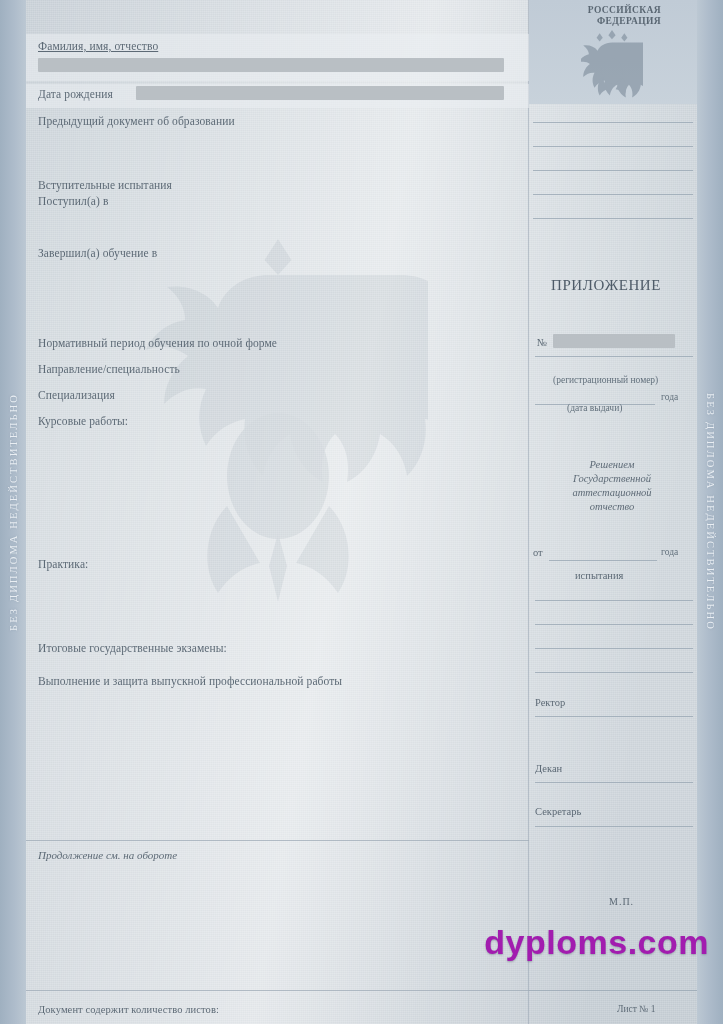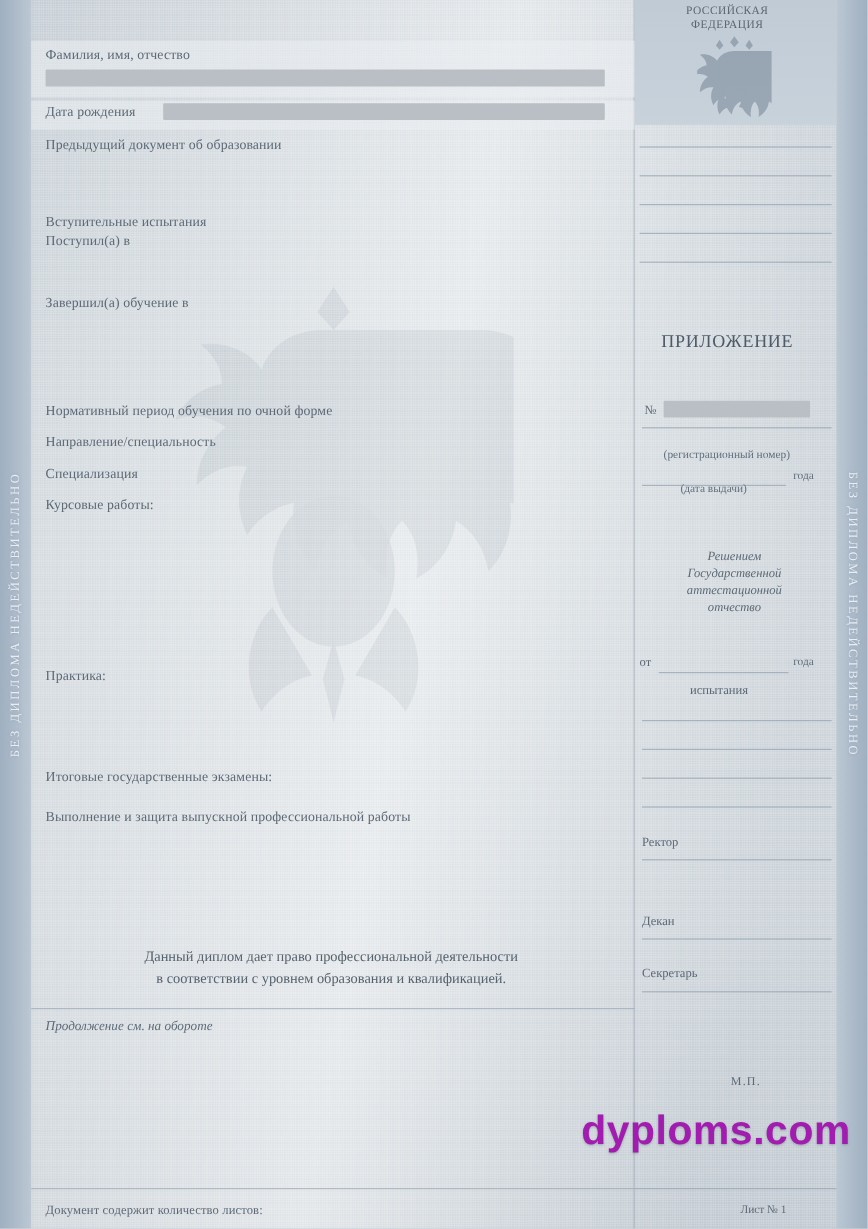--- a/index.html
+++ b/index.html
@@ -120,25 +120,25 @@
     width: 168px;
     height: 104px;
     background: linear-gradient(180deg, #c0cbd6 0%, #c8d2db 100%);
   }
   .rf-title {
     position: absolute;
     left: 22px;
     top: 5px;
     font-family: "Liberation Serif", serif;
     font-size: 9.5px;
-    font-weight: normal;
+    font-weight: bold;
     color: #5a6773;
     letter-spacing: 0.4px;
     line-height: 11px;
-    text-align: center;
+    text-align: right;
     width: 110px;
   }
   .rf-eagle {
     position: absolute;
     left: 52px;
     top: 26px;
     width: 62px;
     height: 72px;
     opacity: 0.5;
   }
@@ -270,21 +270,21 @@
     <div class="edge-text">БЕЗ ДИПЛОМА НЕДЕЙСТВИТЕЛЬНО</div>
   </div>
 
   <div class="vert-divider"></div>
 
   <div class="left-panel">
 
     <div class="grey-block" style="left:0; top:34px; width:503px; height:47px;"></div>
     <div class="grey-block" style="left:0; top:84px; width:503px; height:24px;"></div>
 
-    <div class="lbl" style="left:12px; top:40px;">Фамилия, имя, отчество</div>
+    <div class="lbl" style="left:12px; top:40px;text-decoration:underline;">Фамилия, имя, отчество</div>
     <div class="redact" style="left:12px; top:58px; width:466px; height:14px;"></div>
 
     <div class="lbl" style="left:12px; top:88px;">Дата рождения</div>
     <div class="redact" style="left:110px; top:86px; width:368px; height:14px;"></div>
 
     <div class="lbl" style="left:12px; top:115px;text-align:right;">Предыдущий документ об образовании</div>
 
     <div class="lbl" style="left:12px; top:179px;">Вступительные испытания</div>
     <div class="lbl" style="left:12px; top:195px;">Поступил(а) в</div>
 
@@ -294,24 +294,20 @@
     <div class="lbl" style="left:12px; top:363px;">Направление/специальность</div>
     <div class="lbl" style="left:12px; top:389px;">Специализация</div>
     <div class="lbl" style="left:12px; top:415px;">Курсовые работы:</div>
 
     <div class="lbl" style="left:12px; top:558px;">Практика:</div>
 
     <div class="lbl" style="left:12px; top:642px;">Итоговые государственные экзамены:</div>
 
     <div class="lbl" style="left:12px; top:675px;">Выполнение и защита выпускной профессиональной работы</div>
 
-    <div class="center-note" style="top:788px;">
-      <div>Данный диплом дает право профессиональной деятельности</div>
-      <div>в соответствии с уровнем образования и квалификацией.</div>
-    </div>
 
     <div class="hairline" style="left:0; top:840px; width:503px;"></div>
     <div class="italic-note" style="left:12px; top:849px;">Продолжение см. на обороте</div>
 
     <div class="hairline" style="left:0; top:990px; width:503px;"></div>
     <div class="lbl small" style="left:12px; top:1004px;">Документ содержит количество листов:</div>
   </div>
 
   <div class="right-panel">
 

